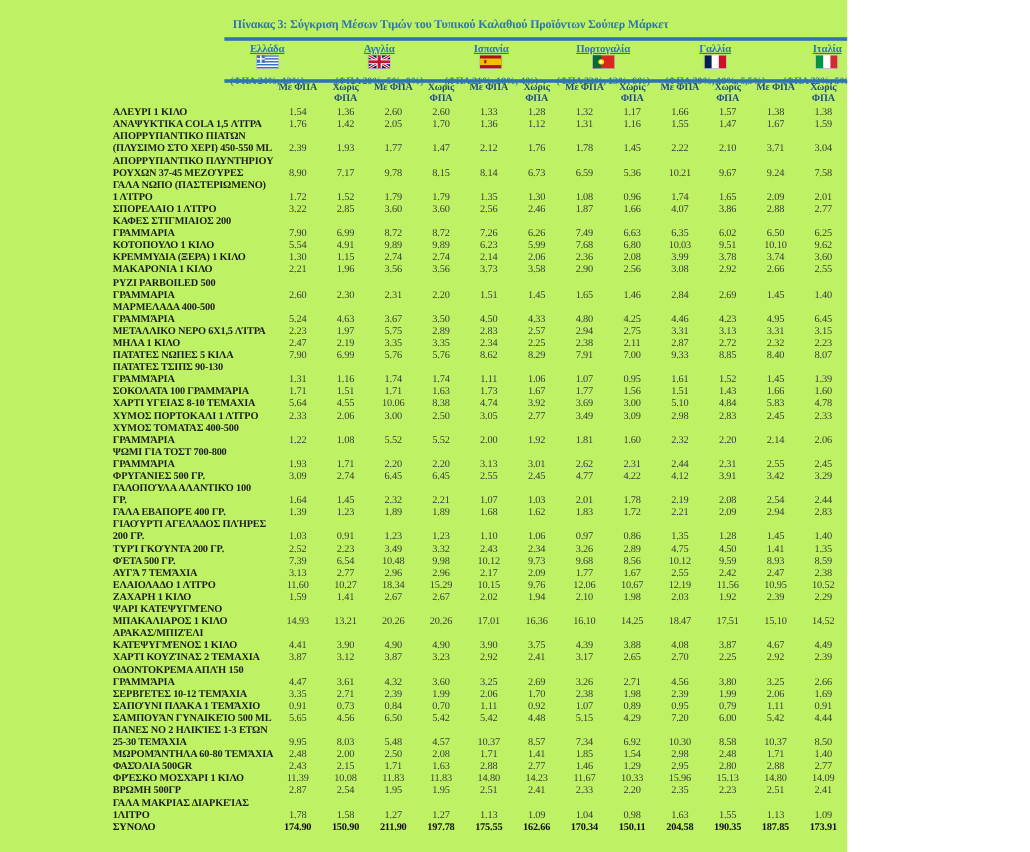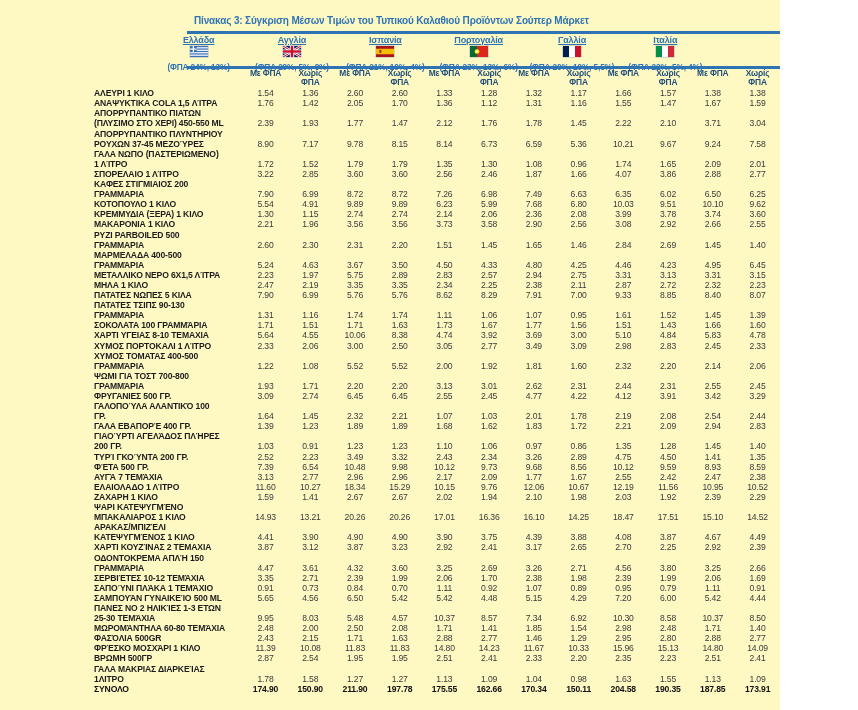--- a/index.html
+++ b/index.html
@@ -1,22 +1,22 @@
 <!DOCTYPE html>
 <html><head>
 <meta charset="utf-8">
 <style>
   html,body{margin:0;padding:0;background:#fff;}
-  .sheet{position:relative;width:780px;height:710px;background:#fef9c3;overflow:hidden;
-         font-family:Liberation Sans, sans-serif;letter-spacing:-0.15px;}
+  .sheet{position:relative;width:706px;height:710px;background:#bef264;overflow:hidden;
+         font-family:Liberation Serif, serif;letter-spacing:-0.15px;}
   .page-title{position:absolute;left:194px;top:15px;font-size:10px;font-weight:bold;color:#2E74B5;white-space:nowrap;}
   .rule{position:absolute;left:187px;width:607px;height:3px;background:#2E74B5;}
   .rule-top{top:31px}
   .rule-mid{top:66px}
-  .countries-row{position:absolute;left:152px;top:35px;width:560px;display:flex;}
+  .countries-row{position:absolute;left:176px;top:35px;width:560px;display:flex;}
   .country{flex:1;text-align:center;}
   .country-name{display:block;font-size:9px;font-weight:bold;color:#2E74B5;text-decoration:underline;line-height:10px;}
   .flag{display:inline-block;width:18px;height:11px;margin:1px 0 0 0;box-shadow:0 0 0 .5px #b5b5b5;vertical-align:top;}
   .flag svg{display:block;width:18px;height:11px;}
   .vat{font-size:8.3px;font-weight:bold;color:#2E74B5;line-height:9px;white-space:nowrap;}
   table.price-table{position:absolute;left:60px;top:69px;border-collapse:collapse;table-layout:fixed;margin-left:34px;}
   col.c-label{width:162px}
   col.c-val{width:48px}
   th.sub{font-size:8.4px;font-weight:bold;color:#1F4E79;text-align:center;vertical-align:top;
          line-height:8.6px;padding:0 0 2px 0;white-space:pre-line;}
@@ -212,21 +212,21 @@
           <td class="num">2.77</td>
         </tr>
         <tr>
           <td class="lab">ΚΑΦΕΣ ΣΤΙΓΜΙΑΙΟΣ 200
 ΓΡΑΜΜΑΡΙΑ</td>
           <td class="num">7.90</td>
           <td class="num">6.99</td>
           <td class="num">8.72</td>
           <td class="num">8.72</td>
           <td class="num">7.26</td>
-          <td class="num">6.98</td>
+          <td class="num">6.26</td>
           <td class="num">7.49</td>
           <td class="num">6.63</td>
           <td class="num">6.35</td>
           <td class="num">6.02</td>
           <td class="num">6.50</td>
           <td class="num">6.25</td>
         </tr>
         <tr>
           <td class="lab">ΚΟΤΟΠΟΥΛΟ 1 ΚΙΛΟ</td>
           <td class="num">5.54</td>

